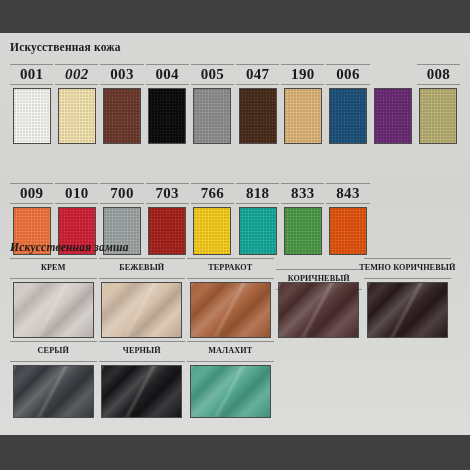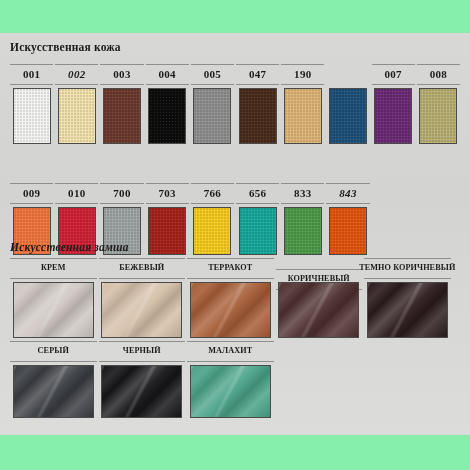--- a/index.html
+++ b/index.html
@@ -4,21 +4,21 @@
 <style>
   html,body{margin:0;padding:0;}
   body{
     width:470px;height:470px;
     background:#ffffff;
     font-family:"Liberation Serif", serif;
     overflow:hidden;
   }
   #page{
     position:absolute;left:0;top:0;width:470px;height:470px;
-    background:#86efac;
+    background:#404040;
   }
   .board{
     position:absolute;left:0;top:33px;width:470px;height:402px;
     background:linear-gradient(180deg,#d7d7d5 0%,#d3d3d1 40%,#dcdcda 100%);
     box-sizing:border-box;
   }
   
   .section-title{
     font-family:"Liberation Serif", serif;
     font-weight:bold;
@@ -37,21 +37,21 @@
     border-bottom:1.5px solid #8e8e8c;
     display:flex;align-items:center;justify-content:center;
   }
   .cell-hdr span{
     font-family:"Liberation Serif", serif;
     font-weight:bold;
     color:#1b1b1b;
     line-height:1;
     white-space:nowrap;
   }
-  .code-lbl{font-size:11px;letter-spacing:.3px;}
+  .code-lbl{font-size:15px;letter-spacing:.3px;}
   .name-lbl{font-size:8.2px;letter-spacing:.1px;}
 
   .sw-row{position:absolute;}
   .sw{
     position:absolute;top:0;
     box-sizing:border-box;
     border:1px solid #4a4a48;
     background-repeat:repeat;
   }
   
@@ -109,22 +109,22 @@
         </div>
         <div class="cell-hdr" style="left: 190.8px; width: 43.2px;">
           <span class="code-lbl">005</span>
         </div>
         <div class="cell-hdr" style="left: 236px; width: 43.2px; text-align: center;">
           <span class="code-lbl">047</span>
         </div>
         <div class="cell-hdr" style="left: 281.2px; width: 43.2px;">
           <span class="code-lbl">190</span>
         </div>
-        <div class="cell-hdr" style="left: 371.6px; width: 43.2px;">
-          <span class="code-lbl">007</span>
+        <div class="cell-hdr" style="left: 326.4px; width: 43.2px;">
+          <span class="code-lbl">006</span>
         </div>
         <div class="cell-hdr" style="left: 416.8px; width: 43.2px;">
           <span class="code-lbl">008</span>
         </div>
       </div>
     <div class="sw-row" id="sw-L1" style="top: 55px; left: 0px; width: 470px; height: 56px;">
         <div class="sw grain" title="001" style="left: 12.6px; width: 38px; height: 56px; background: rgb(242, 242, 240);"></div>
         <div class="sw grain" title="002" style="left: 57.8px; width: 38px; height: 56px; background: rgb(240, 224, 173);"></div>
         <div class="sw grain" title="003" style="left: 103px; width: 38px; height: 56px; background: rgb(107, 58, 44);"></div>
         <div class="sw grain" title="004" style="left: 148.2px; width: 38px; height: 56px; background: rgb(12, 12, 12);"></div>
@@ -146,26 +146,26 @@
         <div class="cell-hdr" style="left: 100.4px; width: 43.2px;">
           <span class="code-lbl">700</span>
         </div>
         <div class="cell-hdr" style="left: 145.6px; width: 43.2px;">
           <span class="code-lbl">703</span>
         </div>
         <div class="cell-hdr" style="left: 190.8px; width: 43.2px;">
           <span class="code-lbl">766</span>
         </div>
         <div class="cell-hdr" style="left: 236px; width: 43.2px;">
-          <span class="code-lbl">656</span>
+          <span class="code-lbl">818</span>
         </div>
         <div class="cell-hdr" style="left: 281.2px; width: 43.2px;">
           <span class="code-lbl">833</span>
         </div>
-        <div class="cell-hdr" style="left: 326.4px; width: 43.2px; font-style: italic;">
+        <div class="cell-hdr" style="left: 326.4px; width: 43.2px;">
           <span class="code-lbl">843</span>
         </div>
       </div>
     <div class="sw-row" id="sw-L2" style="top: 174px; left: 0px; width: 470px; height: 48px;">
         <div class="sw grain" title="009" style="left: 12.6px; width: 38px; height: 48px; background: rgb(239, 117, 64);"></div>
         <div class="sw grain" title="010" style="left: 57.8px; width: 38px; height: 48px; background: rgb(206, 35, 54);"></div>
         <div class="sw grain" title="700" style="left: 103px; width: 38px; height: 48px; background: rgb(157, 164, 163);"></div>
         <div class="sw grain" title="703" style="left: 148.2px; width: 38px; height: 48px; background: rgb(165, 35, 28);"></div>
         <div class="sw grain" title="766" style="left: 193.4px; width: 38px; height: 48px; background: rgb(243, 202, 30);"></div>
         <div class="sw grain" title="818" style="left: 238.6px; width: 38px; height: 48px; background: rgb(23, 167, 155);"></div>

